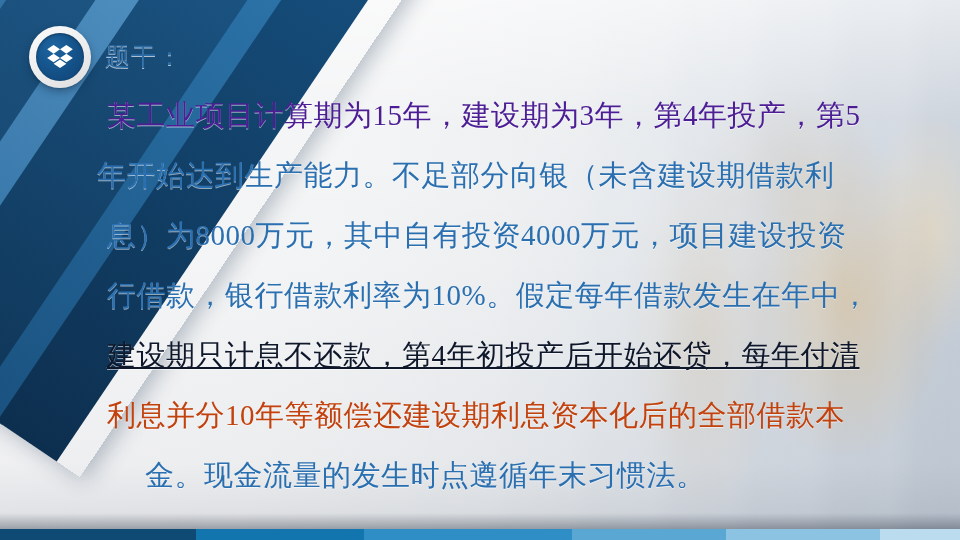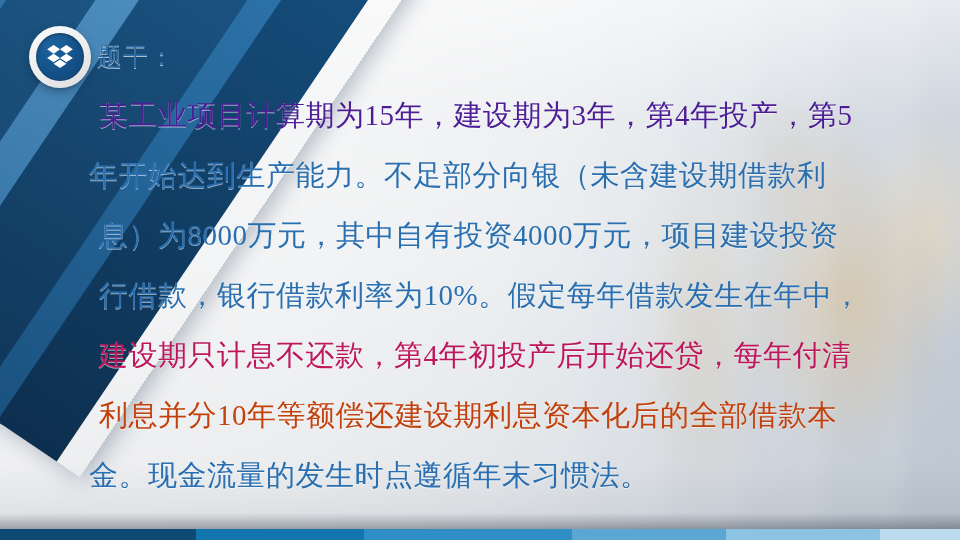--- a/index.html
+++ b/index.html
@@ -136,21 +136,21 @@
     display: flex;
     align-items: center;
     justify-content: center;
     box-shadow: inset 0 1px 3px rgba(0,0,0,0.35);
   }
   .badge-inner svg { display: block; }
 
   
   .textblock {
     position: absolute;
-    left: 89px;
+    left: 97px;
     top: 44px;
     width: 840px;
   }
   .lead {
     color: #2c6ca6;
     font-size: 25px;
     line-height: 1.0;
     letter-spacing: 1px;
     margin: 0 0 16px 8px;
     text-shadow: 0 1px 0 rgba(255,255,255,0.65);
@@ -226,23 +226,23 @@
     </div>
   </div>
 
   <div class="textblock">
     <p class="lead" style="color: rgb(44, 108, 166);">题干：</p>
     <div class="para">
       <div class="line indent" style="color: #4c1d95;">某工业项目计算期为15年，建设期为3年，第4年投产，第5</div>
       <div class="line" style="color: rgb(42, 111, 176);">年开始达到生产能力。不足部分向银（未含建设期借款利</div>
       <div class="line indent" style="color: rgb(42, 111, 176);">息）为8000万元，其中自有投资4000万元，项目建设投资</div>
       <div class="line indent" style="color: rgb(42, 111, 176);">行借款，银行借款利率为10%。假定每年借款发生在年中，</div>
-      <div class="line indent" style="color: #be185d;">建设期只计息不还款，第4年初投产后开始还贷，每年付清</div>
+      <div class="line indent" style="color: #0f172a; text-decoration: underline;">建设期只计息不还款，第4年初投产后开始还贷，每年付清</div>
       <div class="line indent" style="color: #c2410c;">利息并分10年等额偿还建设期利息资本化后的全部借款本</div>
-      <div class="line" style="color: rgb(42, 111, 176);">金。现金流量的发生时点遵循年末习惯法。</div>
+      <div class="line" style="color: rgb(42, 111, 176); margin-left: 48px;">金。现金流量的发生时点遵循年末习惯法。</div>
     </div>
   </div>
 
   <div class="footershade"></div>
   <div class="footerbar">
       <span style="width: 196px; background: rgb(15, 74, 116);"></span>
       <span style="width: 168px; background: rgb(18, 117, 173);"></span>
       <span style="width: 208px; background: rgb(47, 142, 198);"></span>
       <span style="width: 154px; background: rgb(90, 167, 212);"></span>
       <span style="width: 154px; background: rgb(140, 195, 227);"></span>

